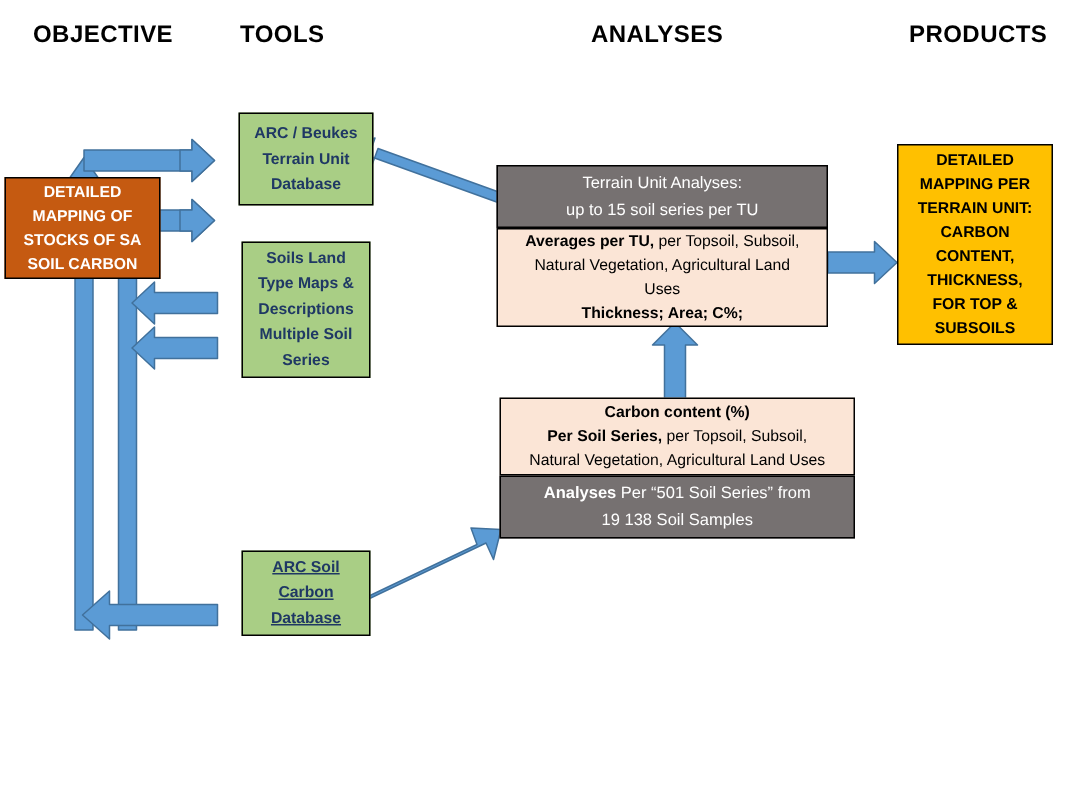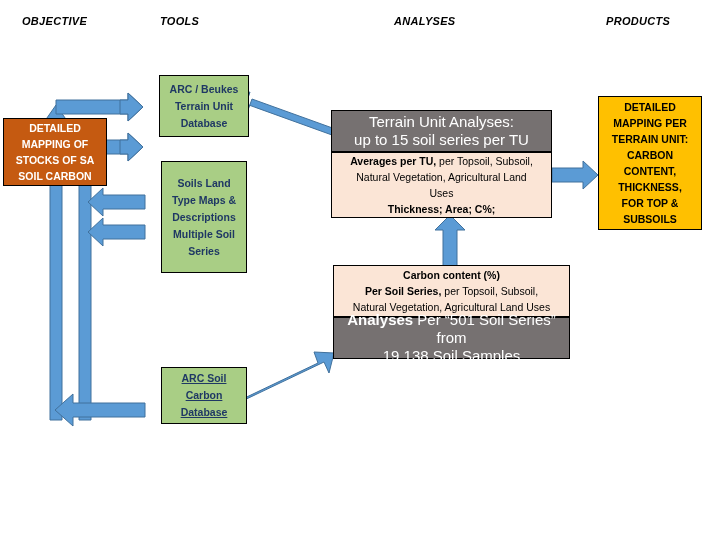--- a/index.html
+++ b/index.html
@@ -18,23 +18,22 @@
 
   #canvas {
     position: absolute;
     left: 0; top: 0;
     width: 720px;
     height: 540px;
   }
 
   .col-header {
     position: absolute;
-    font-style: italic;
-    font-weight: bold;
-    font-size: 11px;
+    font-weight: bold;
+    font-size: 16px;
     color: #000000;
     letter-spacing: 0.3px;
     white-space: nowrap;
   }
 
   .box {
     position: absolute;
     box-sizing: border-box;
     display: flex;
     flex-direction: column;
@@ -63,21 +62,21 @@
     font-weight: bold;
     font-size: 10.5px;
     line-height: 17px;
     margin-left: 16px;
   }
 
   
   .box-gray {
     background: #767171;
     color: #FFFFFF;
-    font-size: 15px;
+    font-size: 11px;
     line-height: 18px;
   }
 
   
   .box-beige {
     background: #FBE5D6;
     color: #000000;
     font-size: 10.5px;
     line-height: 16px;
   }
@@ -168,21 +167,21 @@
     <span class="ln">STOCKS OF SA</span>
     <span class="ln">SOIL CARBON</span>
   </div>
 
   <div class="box box-green" style="left:143px; top:75px; width:90px; height:62px;">
     <span class="ln">ARC / Beukes</span>
     <span class="ln">Terrain Unit</span>
     <span class="ln">Database</span>
   </div>
 
-  <div class="box box-green" style="left:145px; top:161px; width:86px; height:112px;">
+  <div class="box box-green" style="left:145px; top:161px; width:86px; height:91px;">
     <span class="ln">Soils Land</span>
     <span class="ln">Type Maps &amp;</span>
     <span class="ln">Descriptions</span>
     <span class="ln">Multiple Soil</span>
     <span class="ln">Series</span>
   </div>
 
   <div class="box box-green" style="left:145px; top:367px; width:86px; height:57px;text-decoration:underline;">
     <span class="ln">ARC Soil</span>
     <span class="ln">Carbon</span>

